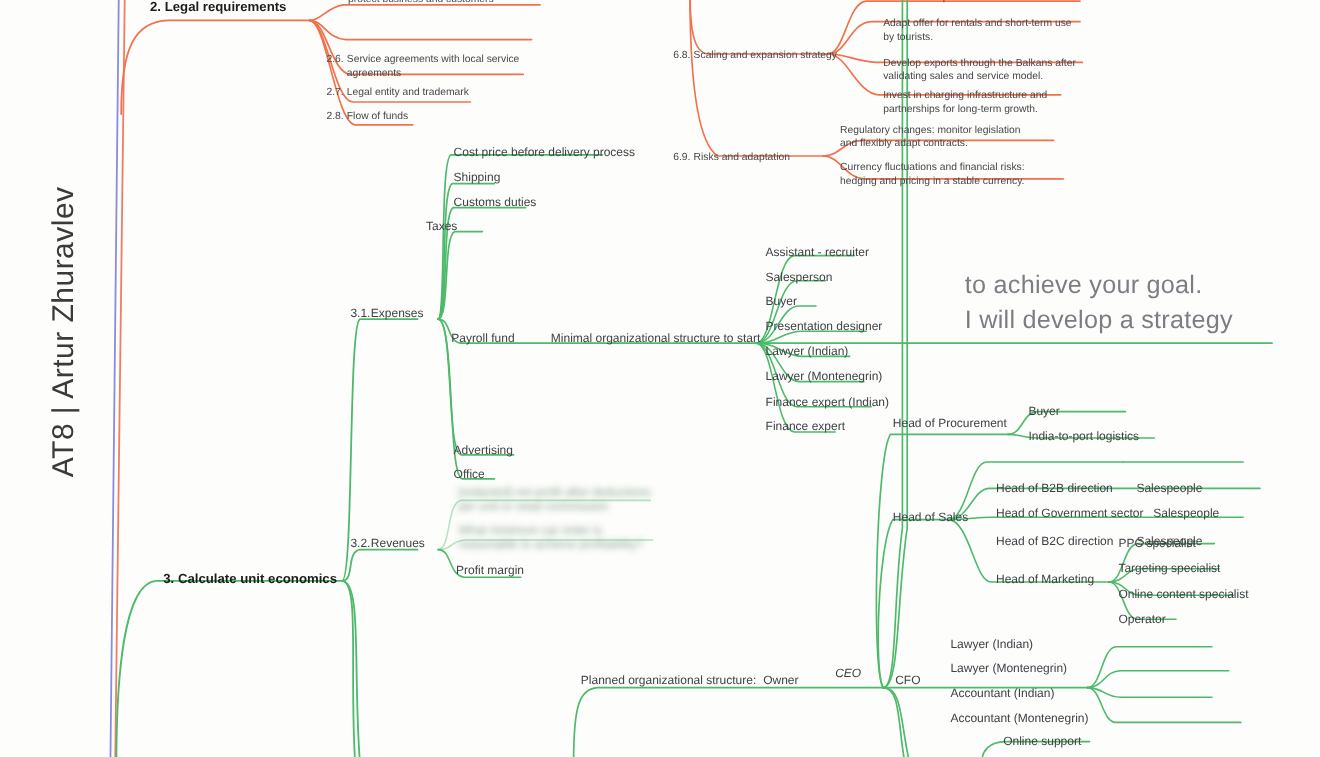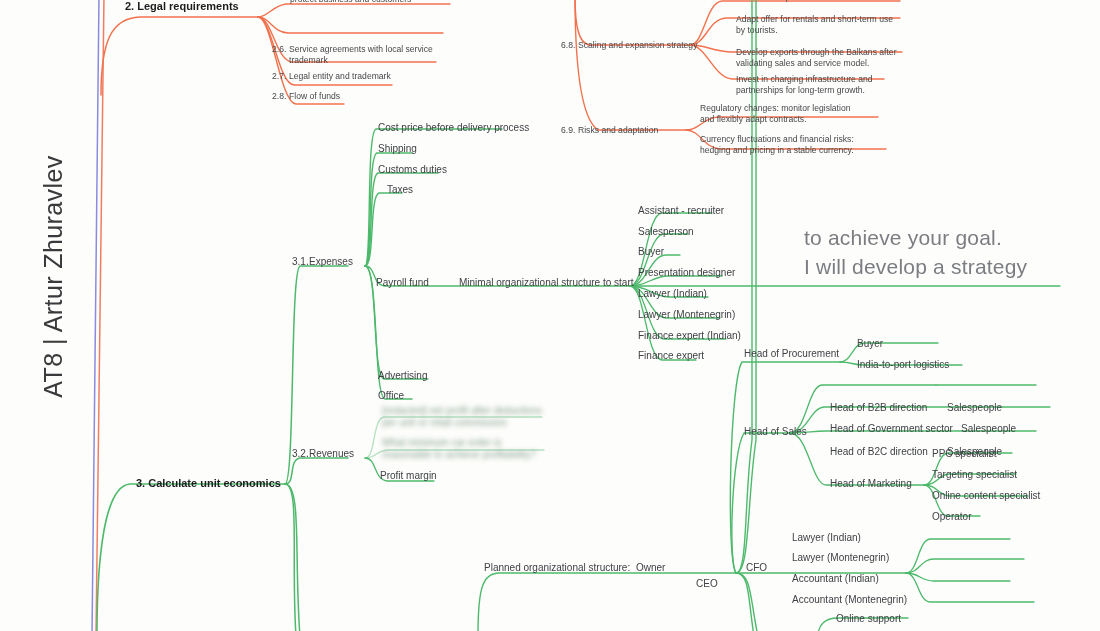--- a/index.html
+++ b/index.html
@@ -161,21 +161,21 @@
 
   <div class="node redhead" style="left:125px;top:0px;">2.  Legal requirements</div>
 
   <div class="node red" style="left:290px;top:-6px;">
     <span>protect business and customers</span>
   </div>
 
 
   <div class="node red two-line" style="left:272px;top:44px;">
     <span class="numwrap">2.6.</span><span>Service agreements with local service</span><br>
-    <span class="numwrap"></span><span>trademark</span>
+    <span class="numwrap"></span><span>agreements</span>
   </div>
 
   <div class="node red" style="left:272px;top:71px;">
     <span class="numwrap">2.7.</span><span>Legal entity and trademark</span>
   </div>
 
   <div class="node red" style="left:272px;top:91px;">
     <span class="numwrap">2.8.</span><span>Flow of funds</span>
   </div>
 
@@ -213,21 +213,21 @@
 
   <div class="node grnhead" style="left:136px;top:477px;">3.  Calculate unit economics</div>
 
   <div class="node grn" style="left:292px;top:256px;">
     <span class="numwrap">3.1.</span><span>Expenses</span>
   </div>
 
   <div class="node grn" style="left:378px;top:122px;">Cost price before delivery process</div>
   <div class="node grn" style="left:378px;top:143px;">Shipping</div>
   <div class="node grn" style="left:378px;top:164px;">Customs duties</div>
-  <div class="node grn" style="left:387px;top:184px;">Taxes</div>
+  <div class="node grn" style="left:355px;top:184px;">Taxes</div>
 
   <div class="node grn" style="left:376px;top:277px;">Payroll fund</div>
   <div class="node grn" style="left:459px;top:277px;">Minimal organizational structure to start</div>
 
   <div class="node grn" style="left:378px;top:370px;">Advertising</div>
   <div class="node grn" style="left:378px;top:390px;">Office</div>
 
   <div class="node grn" style="left:638px;top:205px;">Assistant - recruiter</div>
   <div class="node grn" style="left:638px;top:226px;text-align:right;">Salesperson</div>
   <div class="node grn" style="left:638px;top:246px;">Buyer</div>
@@ -239,21 +239,21 @@
 
   <div class="node grn" style="left:292px;top:448px;">
     <span class="numwrap">3.2.</span><span>Revenues</span>
   </div>
   <div class="node grn blurred" style="left:382px;top:405px;width:165px;white-space:normal;">[redacted] net profit after deductions per unit or retail commission</div>
   <div class="node grn blurred" style="left:382px;top:437px;width:165px;white-space:normal;">What minimum car order is reasonable to achieve profitability?</div>
   <div class="node grn" style="left:380px;top:470px;">Profit margin</div>
 
   <div class="node grn" style="left:484px;top:562px;">Planned organizational structure:</div>
   <div class="node grn" style="left:636px;top:562px;">Owner</div>
-  <div class="node grn" style="left:696px;top:578px;">CEO</div>
+  <div class="node grn" style="left:696px;top:556px;font-style:italic;">CEO</div>
   <div class="node grn" style="left:746px;top:562px;">CFO</div>
 
   <div class="node grn" style="left:792px;top:532px;">Lawyer (Indian)</div>
   <div class="node grn" style="left:792px;top:552px;">Lawyer (Montenegrin)</div>
   <div class="node grn" style="left:792px;top:573px;">Accountant (Indian)</div>
   <div class="node grn" style="left:792px;top:594px;">Accountant (Montenegrin)</div>
 
   <div class="node grn" style="left:744px;top:348px;">Head of Procurement</div>
   <div class="node grn" style="left:857px;top:338px;">Buyer</div>
   <div class="node grn" style="left:857px;top:359px;">India-to-port logistics</div>

